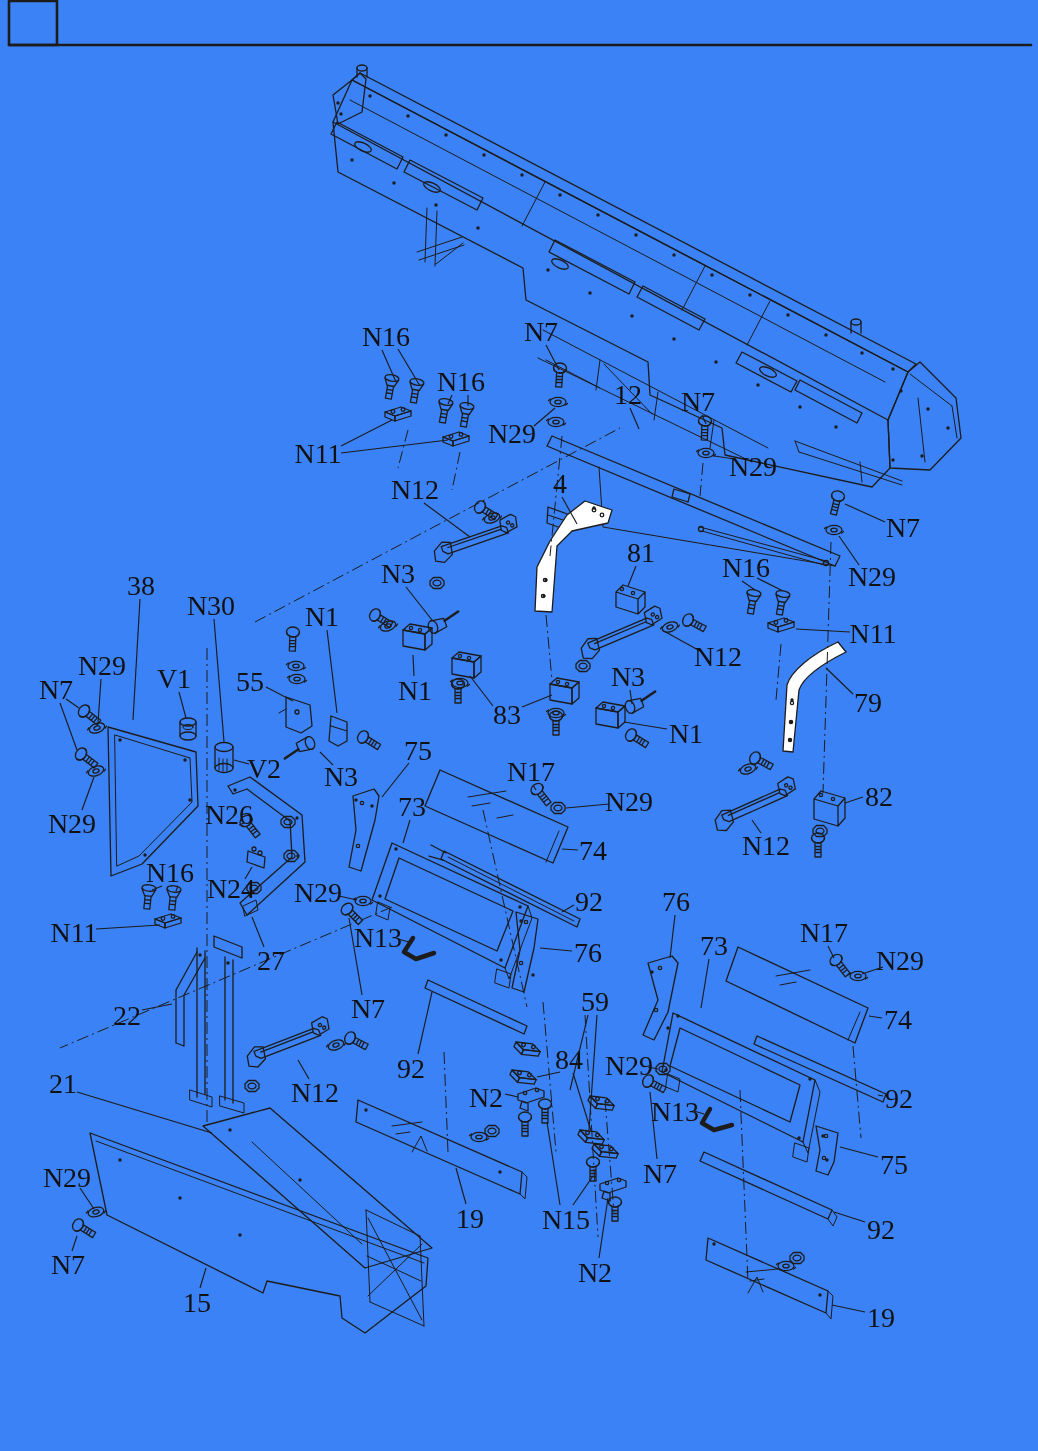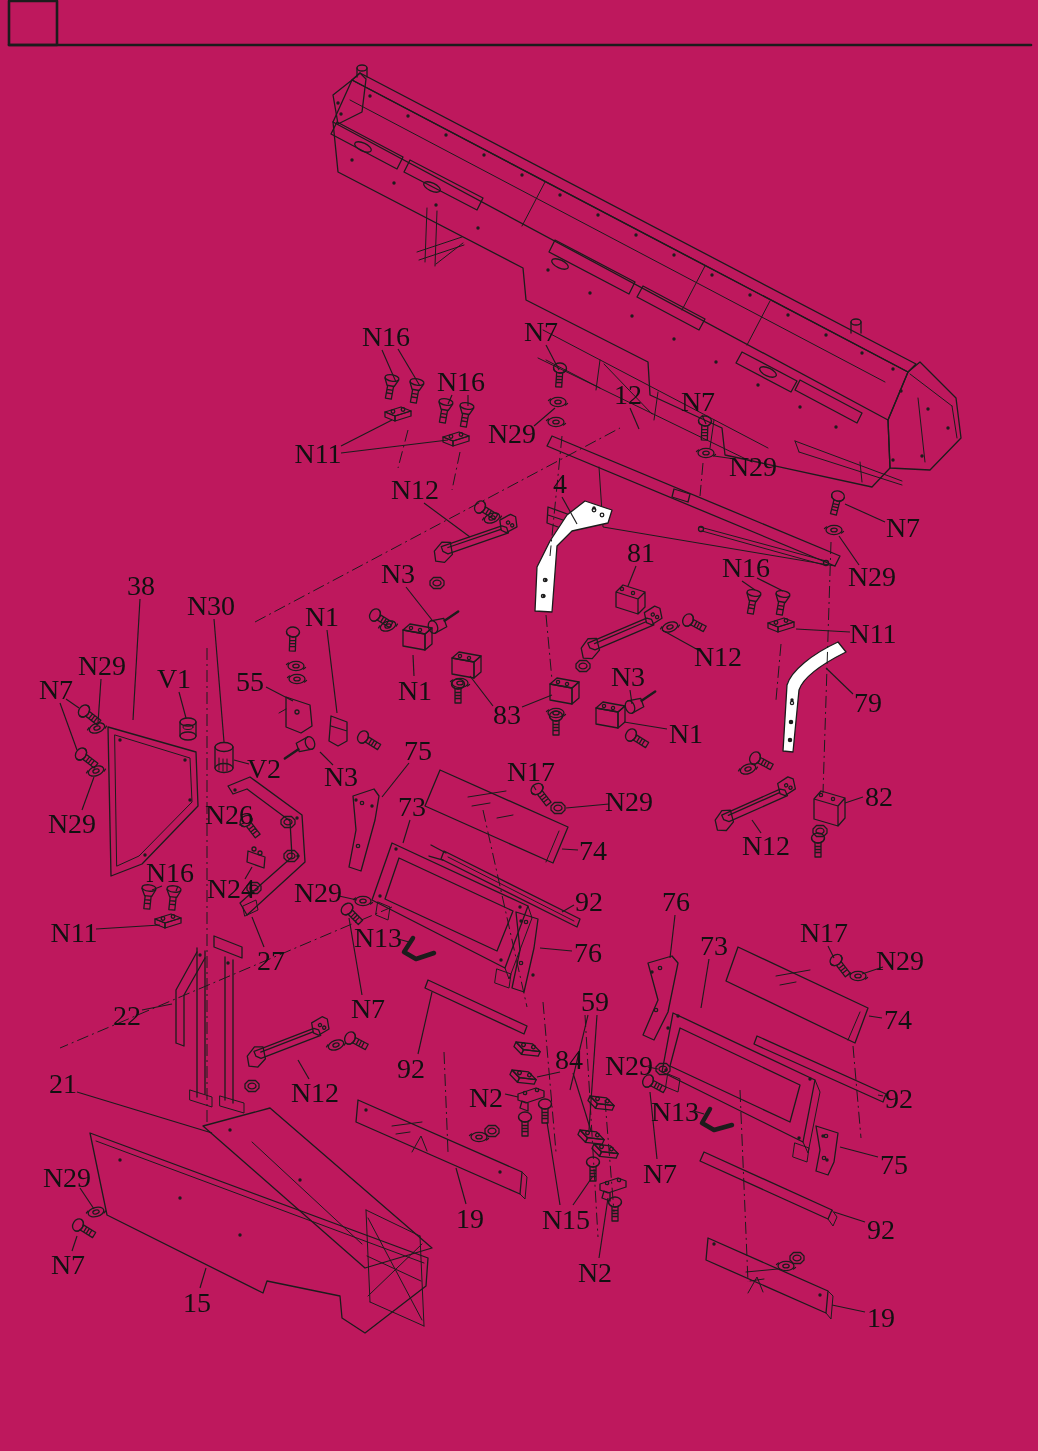--- a/index.html
+++ b/index.html
@@ -1,16 +1,16 @@
 <!DOCTYPE html>
 <html><head>
 <meta charset="utf-8">
 <style>
   html,body{margin:0;padding:0;background:#fff;}
-  #page{position:relative;width:1038px;height:1451px;background:#be185d;overflow:hidden;
+  #page{position:relative;width:1038px;height:1451px;background:#3b82f6;overflow:hidden;
         font-family:"Liberation Serif", serif;}
   svg{position:absolute;left:0;top:0;}
   .art{stroke:#1c1c1c;fill:none;stroke-width:1.3;stroke-linejoin:round;stroke-linecap:round;}
   .fillw{fill:#ffffff;}
   .thick{stroke-width:2.6;}
   .thin{stroke-width:1;}
   .dd{stroke:#1c1c1c;stroke-width:1;stroke-dasharray:12 4 2 4;fill:none;}
   #leaders line{stroke:#1c1c1c;stroke-width:1.15;}
   #labels text{fill:#111;font-family:"Liberation Serif", serif;font-size:28px;
                text-anchor:middle;dominant-baseline:central;}

